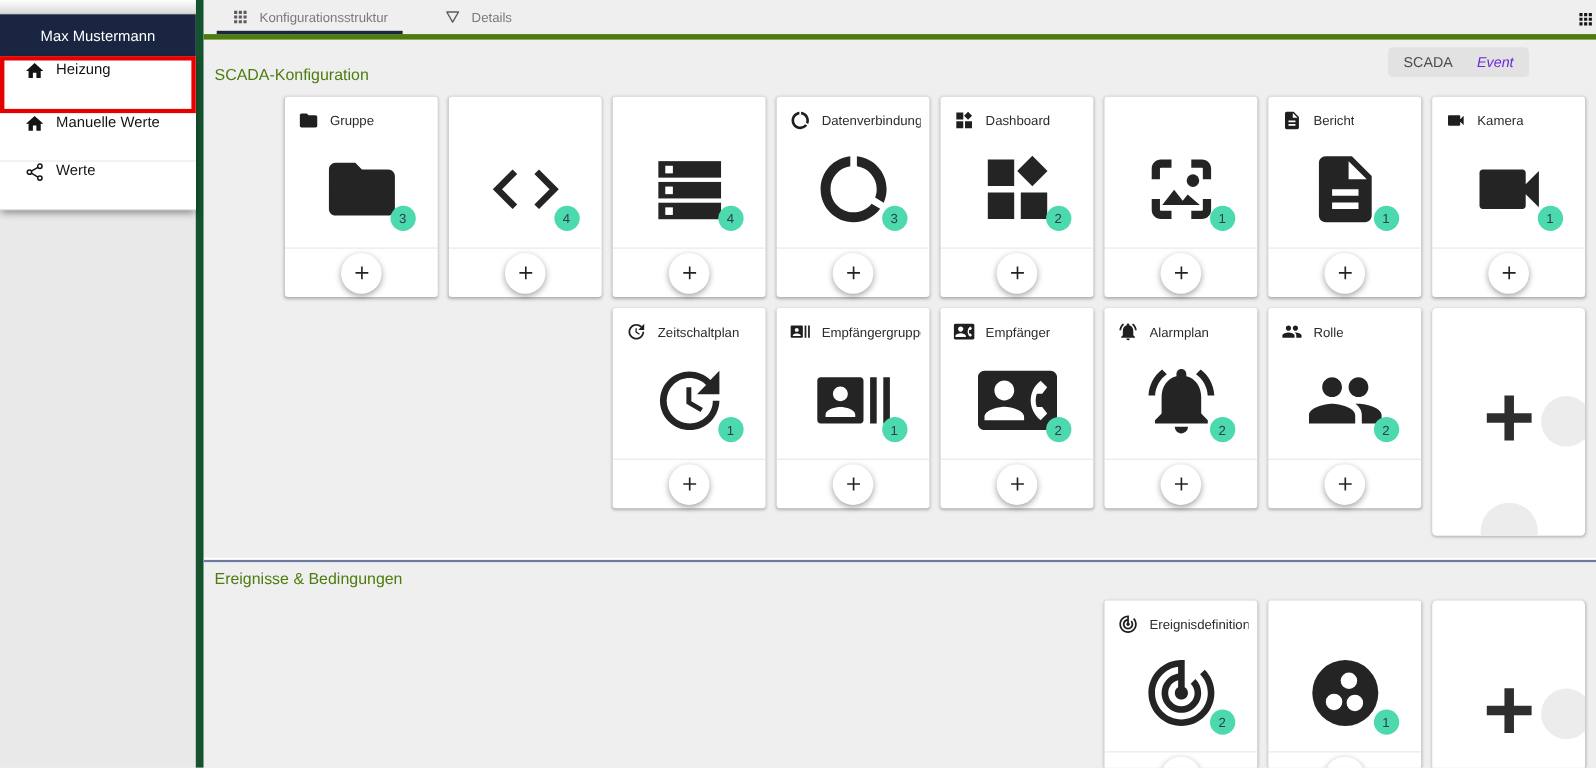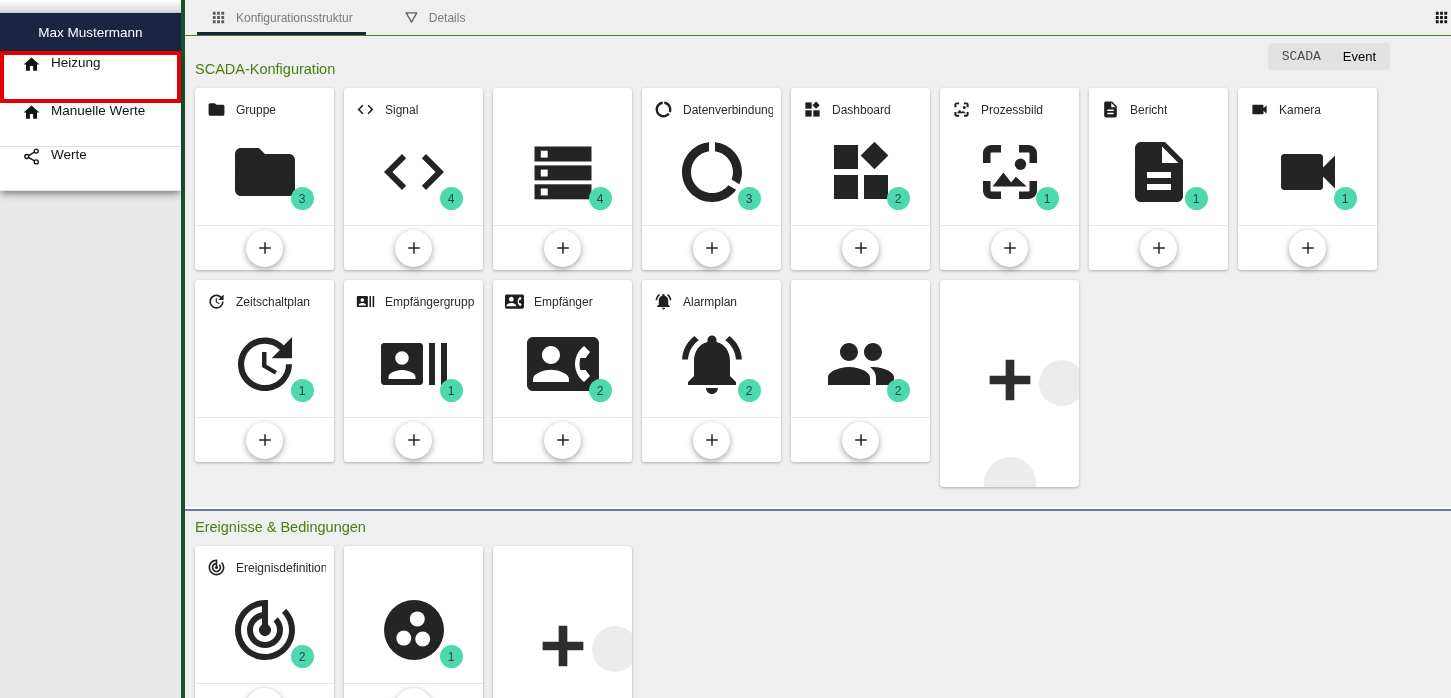--- a/index.html
+++ b/index.html
@@ -7,42 +7,42 @@
   body {
     width:1451px; height:698px; overflow:hidden;
     font-family:"Liberation Sans", sans-serif;
     background:#efefef; color:#1a1a1a;
   }
   .app { display:flex; width:100%; height:100%; }
 
   
   .sidebar {
     flex:0 0 185px; width:185px; background:#e9e9e9;
-    border-right:4px solid #14532d; position:relative; z-index:3;
+    border-right:7px solid #14532d; position:relative; z-index:3;
   }
   .sidebar-topstrip { height:13px; background:linear-gradient(#ffffff,#d9d9d9); border-bottom:1px solid #c4c4c4; }
   .sidebar-header {
     height:38px; background:var(--navy); color:#fff;
     display:flex; align-items:center; justify-content:center;
     font-size:13.5px;
   }
   .menu { background:#fff; box-shadow:0 4px 7px -1px rgba(0,0,0,.45); }
   .menu-item {
     height:44px; display:flex; gap:10px;
     padding:0 0 0 22px; border-bottom:1px solid #e2e2e2;
     font-size:13.5px; color:#141414; background:#fff; cursor:pointer;
   }
   .menu-item.selected { height:52px; border:4px solid var(--red); padding-left:18px; }
   .mi-icon { width:19px; height:19px; display:inline-flex; color:#141414; }
   .mi-icon svg { width:100%; height:100%; }
 
   
   .main { flex:1; display:flex; flex-direction:column; min-width:0; }
   .tabbar {
-    height:36px; background:#efefef; border-bottom:1px solid #4d7c0f;
+    height:36px; background:#efefef; border-bottom:5px solid #4d7c0f;
     display:flex; align-items:stretch; padding-left:12px; position:relative; flex:0 0 36px;
   }
   .tab {
     display:flex; align-items:center; gap:9px; padding:0 13px; margin-right:24px;
     color:#7a7a7a; font-size:12px; position:relative; cursor:pointer; white-space:nowrap;
   }
   .tab-icon { width:17px; height:17px; display:inline-flex; color:#5c5c5c; }
   .tab-icon svg { width:100%; height:100%; }
   .tab.active::after {
     content:""; position:absolute; left:0; right:0; bottom:0; height:3px; background:var(--navy);
@@ -57,26 +57,26 @@
   .content { position:relative; height:662px; padding:0 10px; overflow:hidden; }
   .toggle {
     position:absolute; top:7px; right:61px; height:27px;
     background:#e2e2e2; border-radius:4px;
     display:flex; align-items:center; padding:0 14px; gap:22px; z-index:2;
   }
   .toggle button {
     background:none; border:none; padding:0; font-size:13px;
     font-family:inherit; cursor:pointer;
   }
-  .toggle button.opt-0 { color:#4d4d4d;font-family:Liberation Mono, monospace; }
-  .toggle button.opt-1 { color:#000000; }
+  .toggle button.opt-0 { color:#4d4d4d; }
+  .toggle button.opt-1 { color:#6d28d9;font-style:italic; }
 
   .section-title { font-size:14.5px; line-height:17px; color:#4d7c0f; margin:25px 0 10px 0; }
   .section-title.second { margin-top:8px; }
-  .grid { display:flex; flex-wrap:wrap; gap:10px; align-items:flex-start; }
+  .grid { display:flex; flex-wrap:wrap; gap:10px; align-items:flex-start;justify-content:flex-end; }
 
   .section-divider {
     height:0; border:none; border-top:2px solid #6d7ba0;
     box-shadow:0 -2px 0 #ffffff; margin:22px -10px 0 -10px;
   }
 
   
   .card {
     width:139px; background:#fff; border-radius:3px;
     box-shadow:0 1px 3px rgba(0,0,0,.28);
@@ -207,28 +207,20 @@
                 <button class="fab">
                   <svg viewBox="0 0 24 24" fill="currentColor">
                     <path d="M11.1 5h1.8v14h-1.8z"></path>
                     <path d="M5 11.1h14v1.8H5z"></path>
                   </svg>
                 </button>
               </div>
             </div>
             <div class="card">
               <div class="card-body">
-                <div class="card-head">
-                  <span class="ci">
-                    <svg viewBox="0 0 24 24" fill="currentColor">
-                      <path d="M9.4 16.6 4.8 12l4.6-4.6L8 6l-6 6 6 6 1.4-1.4zm5.2 0 4.6-4.6-4.6-4.6L16 6l6 6-6 6-1.4-1.4z"></path>
-                    </svg>
-                  </span>
-                  <span class="card-lbl">Signal</span>
-                </div>
                 <div class="big">
                   <svg viewBox="0 0 24 24" fill="currentColor">
                     <path d="M9.4 16.6 4.8 12l4.6-4.6L8 6l-6 6 6 6 1.4-1.4zm5.2 0 4.6-4.6-4.6-4.6L16 6l6 6-6 6-1.4-1.4z"></path>
                   </svg>
                   <span class="badge">4</span>
                 </div>
               </div>
               <div class="card-foot">
                 <button class="fab">
                   <svg viewBox="0 0 24 24" fill="currentColor">
@@ -314,33 +306,20 @@
                 <button class="fab">
                   <svg viewBox="0 0 24 24" fill="currentColor">
                     <path d="M11.1 5h1.8v14h-1.8z"></path>
                     <path d="M5 11.1h14v1.8H5z"></path>
                   </svg>
                 </button>
               </div>
             </div>
             <div class="card">
               <div class="card-body">
-                <div class="card-head">
-                  <span class="ci">
-                    <svg viewBox="0 0 24 24" fill="currentColor">
-                      <path d="M3 9V5.8C3 4.2 4.2 3 5.8 3H9v2.5H5.8c-.2 0-.3.1-.3.3V9H3z"></path>
-                      <path d="M15 3h3.2C19.8 3 21 4.2 21 5.8V9h-2.5V5.8c0-.2-.1-.3-.3-.3H15V3z"></path>
-                      <path d="M3 15h2.5v3.2c0 .2.1.3.3.3H9V21H5.8C4.2 21 3 19.8 3 18.2V15z"></path>
-                      <path d="M21 15v3.2c0 1.6-1.2 2.8-2.8 2.8H15v-2.5h3.2c.2 0 .3-.1.3-.3V15H21z"></path>
-                      <circle cx="15.5" cy="9.4" r="1.9"></circle>
-                      <path d="M6.2 16.8l3.6-4.6 2.6 3.3 1.5-1.9 3.7 3.2z"></path>
-                    </svg>
-                  </span>
-                  <span class="card-lbl">Prozessbild</span>
-                </div>
                 <div class="big">
                   <svg viewBox="0 0 24 24" fill="currentColor">
                     <path d="M3 9V5.8C3 4.2 4.2 3 5.8 3H9v2.5H5.8c-.2 0-.3.1-.3.3V9H3z"></path>
                     <path d="M15 3h3.2C19.8 3 21 4.2 21 5.8V9h-2.5V5.8c0-.2-.1-.3-.3-.3H15V3z"></path>
                     <path d="M3 15h2.5v3.2c0 .2.1.3.3.3H9V21H5.8C4.2 21 3 19.8 3 18.2V15z"></path>
                     <path d="M21 15v3.2c0 1.6-1.2 2.8-2.8 2.8H15v-2.5h3.2c.2 0 .3-.1.3-.3V15H21z"></path>
                     <circle cx="15.5" cy="9.4" r="1.9"></circle>
                     <path d="M6.2 16.8l3.6-4.6 2.6 3.3 1.5-1.9 3.7 3.2z"></path>
                   </svg>
                   <span class="badge">1</span>
@@ -506,20 +485,28 @@
                 <button class="fab">
                   <svg viewBox="0 0 24 24" fill="currentColor">
                     <path d="M11.1 5h1.8v14h-1.8z"></path>
                     <path d="M5 11.1h14v1.8H5z"></path>
                   </svg>
                 </button>
               </div>
             </div>
             <div class="card">
               <div class="card-body">
+                <div class="card-head">
+                  <span class="ci">
+                    <svg viewBox="0 0 24 24" fill="currentColor">
+                      <path d="M16 11c1.66 0 2.99-1.34 2.99-3S17.66 5 16 5c-1.66 0-3 1.34-3 3s1.34 3 3 3zm-8 0c1.66 0 2.99-1.34 2.99-3S9.66 5 8 5C6.34 5 5 6.34 5 8s1.34 3 3 3zm0 2c-2.33 0-7 1.17-7 3.5V19h14v-2.5c0-2.33-4.67-3.5-7-3.5zm8 0c-.29 0-.62.02-.97.05 1.16.84 1.97 1.97 1.97 3.45V19h6v-2.5c0-2.33-4.67-3.5-7-3.5z"></path>
+                    </svg>
+                  </span>
+                  <span class="card-lbl">Rolle</span>
+                </div>
                 <div class="big">
                   <svg viewBox="0 0 24 24" fill="currentColor">
                     <path d="M16 11c1.66 0 2.99-1.34 2.99-3S17.66 5 16 5c-1.66 0-3 1.34-3 3s1.34 3 3 3zm-8 0c1.66 0 2.99-1.34 2.99-3S9.66 5 8 5C6.34 5 5 6.34 5 8s1.34 3 3 3zm0 2c-2.33 0-7 1.17-7 3.5V19h14v-2.5c0-2.33-4.67-3.5-7-3.5zm8 0c-.29 0-.62.02-.97.05 1.16.84 1.97 1.97 1.97 3.45V19h6v-2.5c0-2.33-4.67-3.5-7-3.5z"></path>
                   </svg>
                   <span class="badge">2</span>
                 </div>
               </div>
               <div class="card-foot">
                 <button class="fab">
                   <svg viewBox="0 0 24 24" fill="currentColor">

